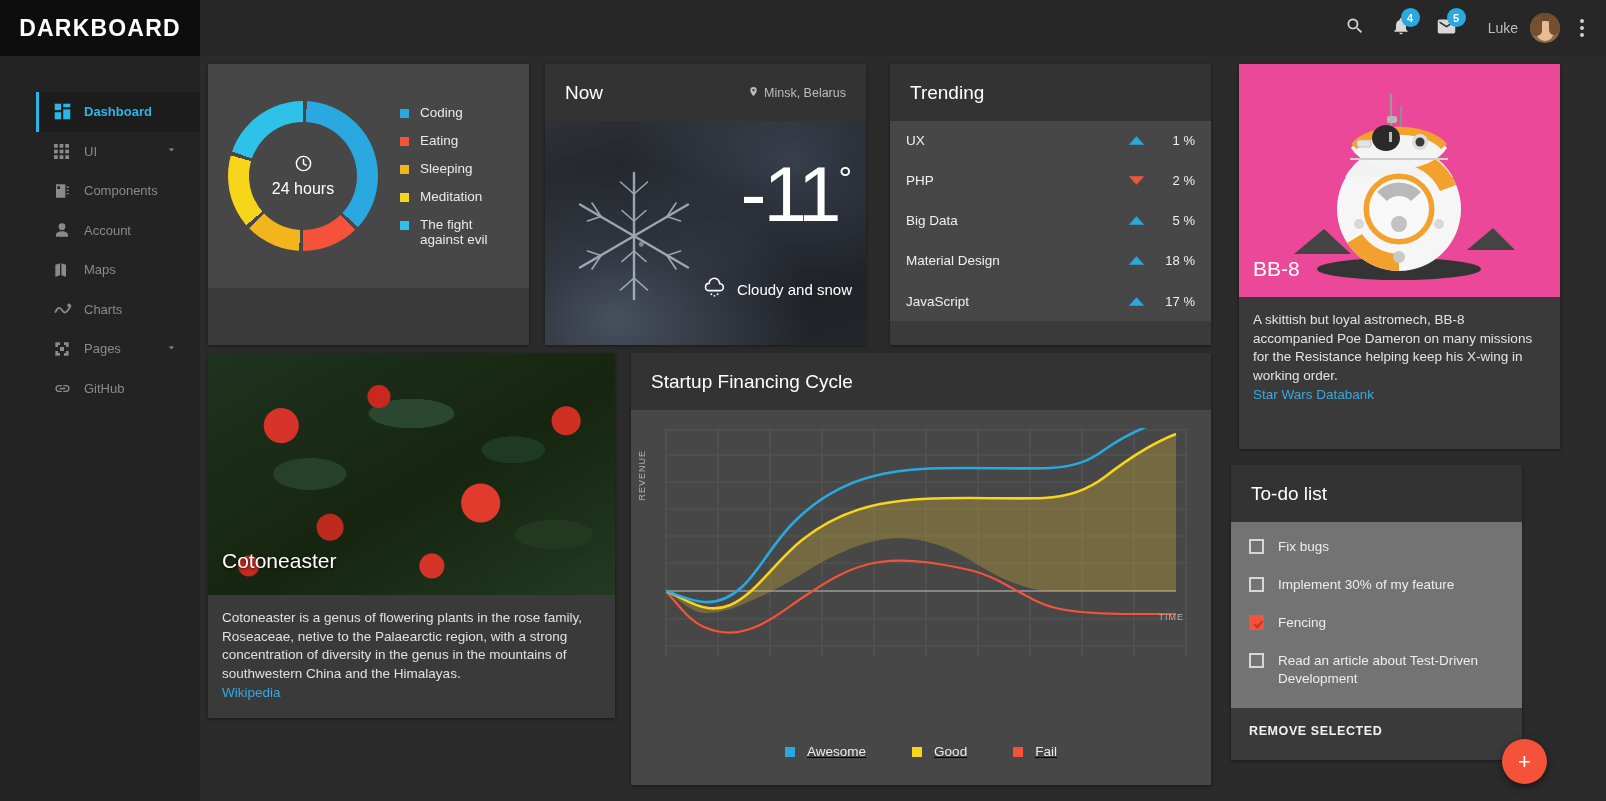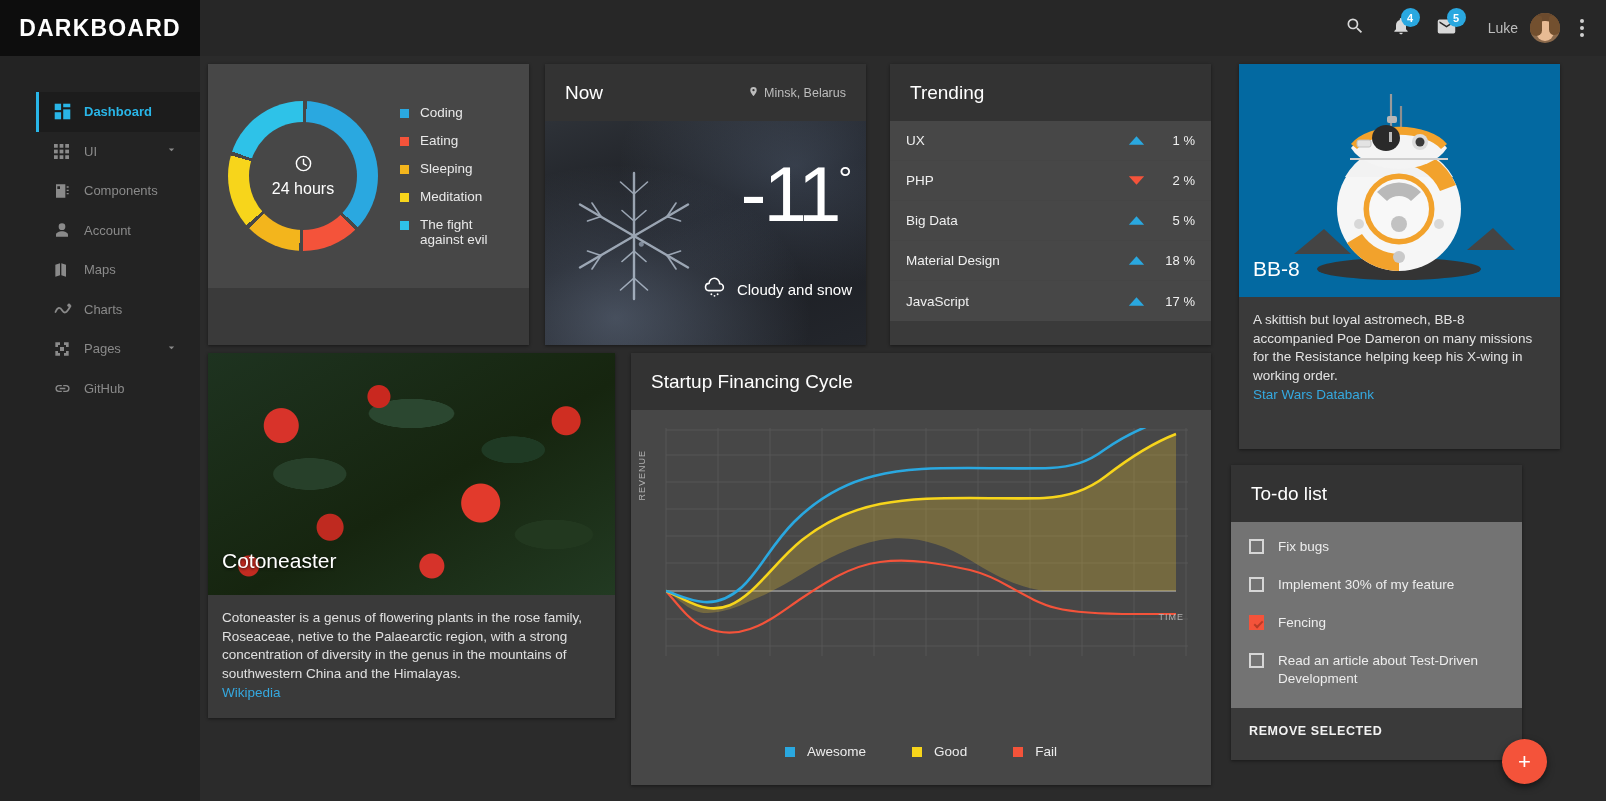--- a/index.html
+++ b/index.html
@@ -118,27 +118,27 @@
   #cotobody p { color:#e0e0e0; font-size:13.5px; line-height:18.5px; }
   .wlink { color:#35a9e0; font-size:13.5px; text-decoration:none; }
 
   
   #sfc { position:absolute; left:431px; top:297px; width:580px; height:432px; }
   #sfcbody { height:375px; background:#474747; position:relative; padding:18px 14px 0 5px; }
   #plot { position:relative; width:552px; height:240px; margin-left:0; }
   #ylab { position:absolute; left:6px; top:40px; color:#b0b0b0; font-size:9px; letter-spacing:1px;
           writing-mode:vertical-rl; transform:rotate(180deg); }
   #xlab { position:absolute; right:4px; bottom:46px; color:#b0b0b0; font-size:9px; letter-spacing:1px; }
-  #chartlegend { position:absolute; left:0; right:0; bottom:26px; display:flex; justify-content:center; gap:46px; }
+  #chartlegend { position:absolute; left:0; right:0; bottom:26px; display:flex; justify-content:center; gap:46px;text-decoration:underline; }
   .clitem { display:flex; align-items:center; color:#ececec; font-size:13.5px; }
   .clsw { width:10px; height:10px; margin-right:12px; }
 
   
   #bb8 { position:absolute; left:1039px; top:8px; width:321px; height:385px; }
-  #bb8img { position:relative; height:233px; background:#0369a1; overflow:hidden;text-decoration:underline; }
+  #bb8img { position:relative; height:233px; background:#ec4899; overflow:hidden;text-decoration:underline; }
   #bb8title { position:absolute; left:14px; bottom:16px; color:#fff; font-size:21px; }
   #bb8body { padding:14px; background:#3a3a3a; }
   #bb8body p { color:#e3e3e3; font-size:13.5px; line-height:18.5px; }
 
   
   #todo { position:absolute; left:1007px; top:409px; width:291px; height:295px;margin-left:24px; }
   #todolist { background:#737373; padding:6px 0 10px 0; }
   .tditem { display:flex; align-items:flex-start; padding:10px 18px; color:#ededed; font-size:13.5px; }
   .cbox { width:15px; height:15px; border:2px solid #d6d6d6; flex:none; margin-right:14px; margin-top:1px; }
   .cbox.on { background:#f4533a; border-color:#f4533a; position:relative; }

